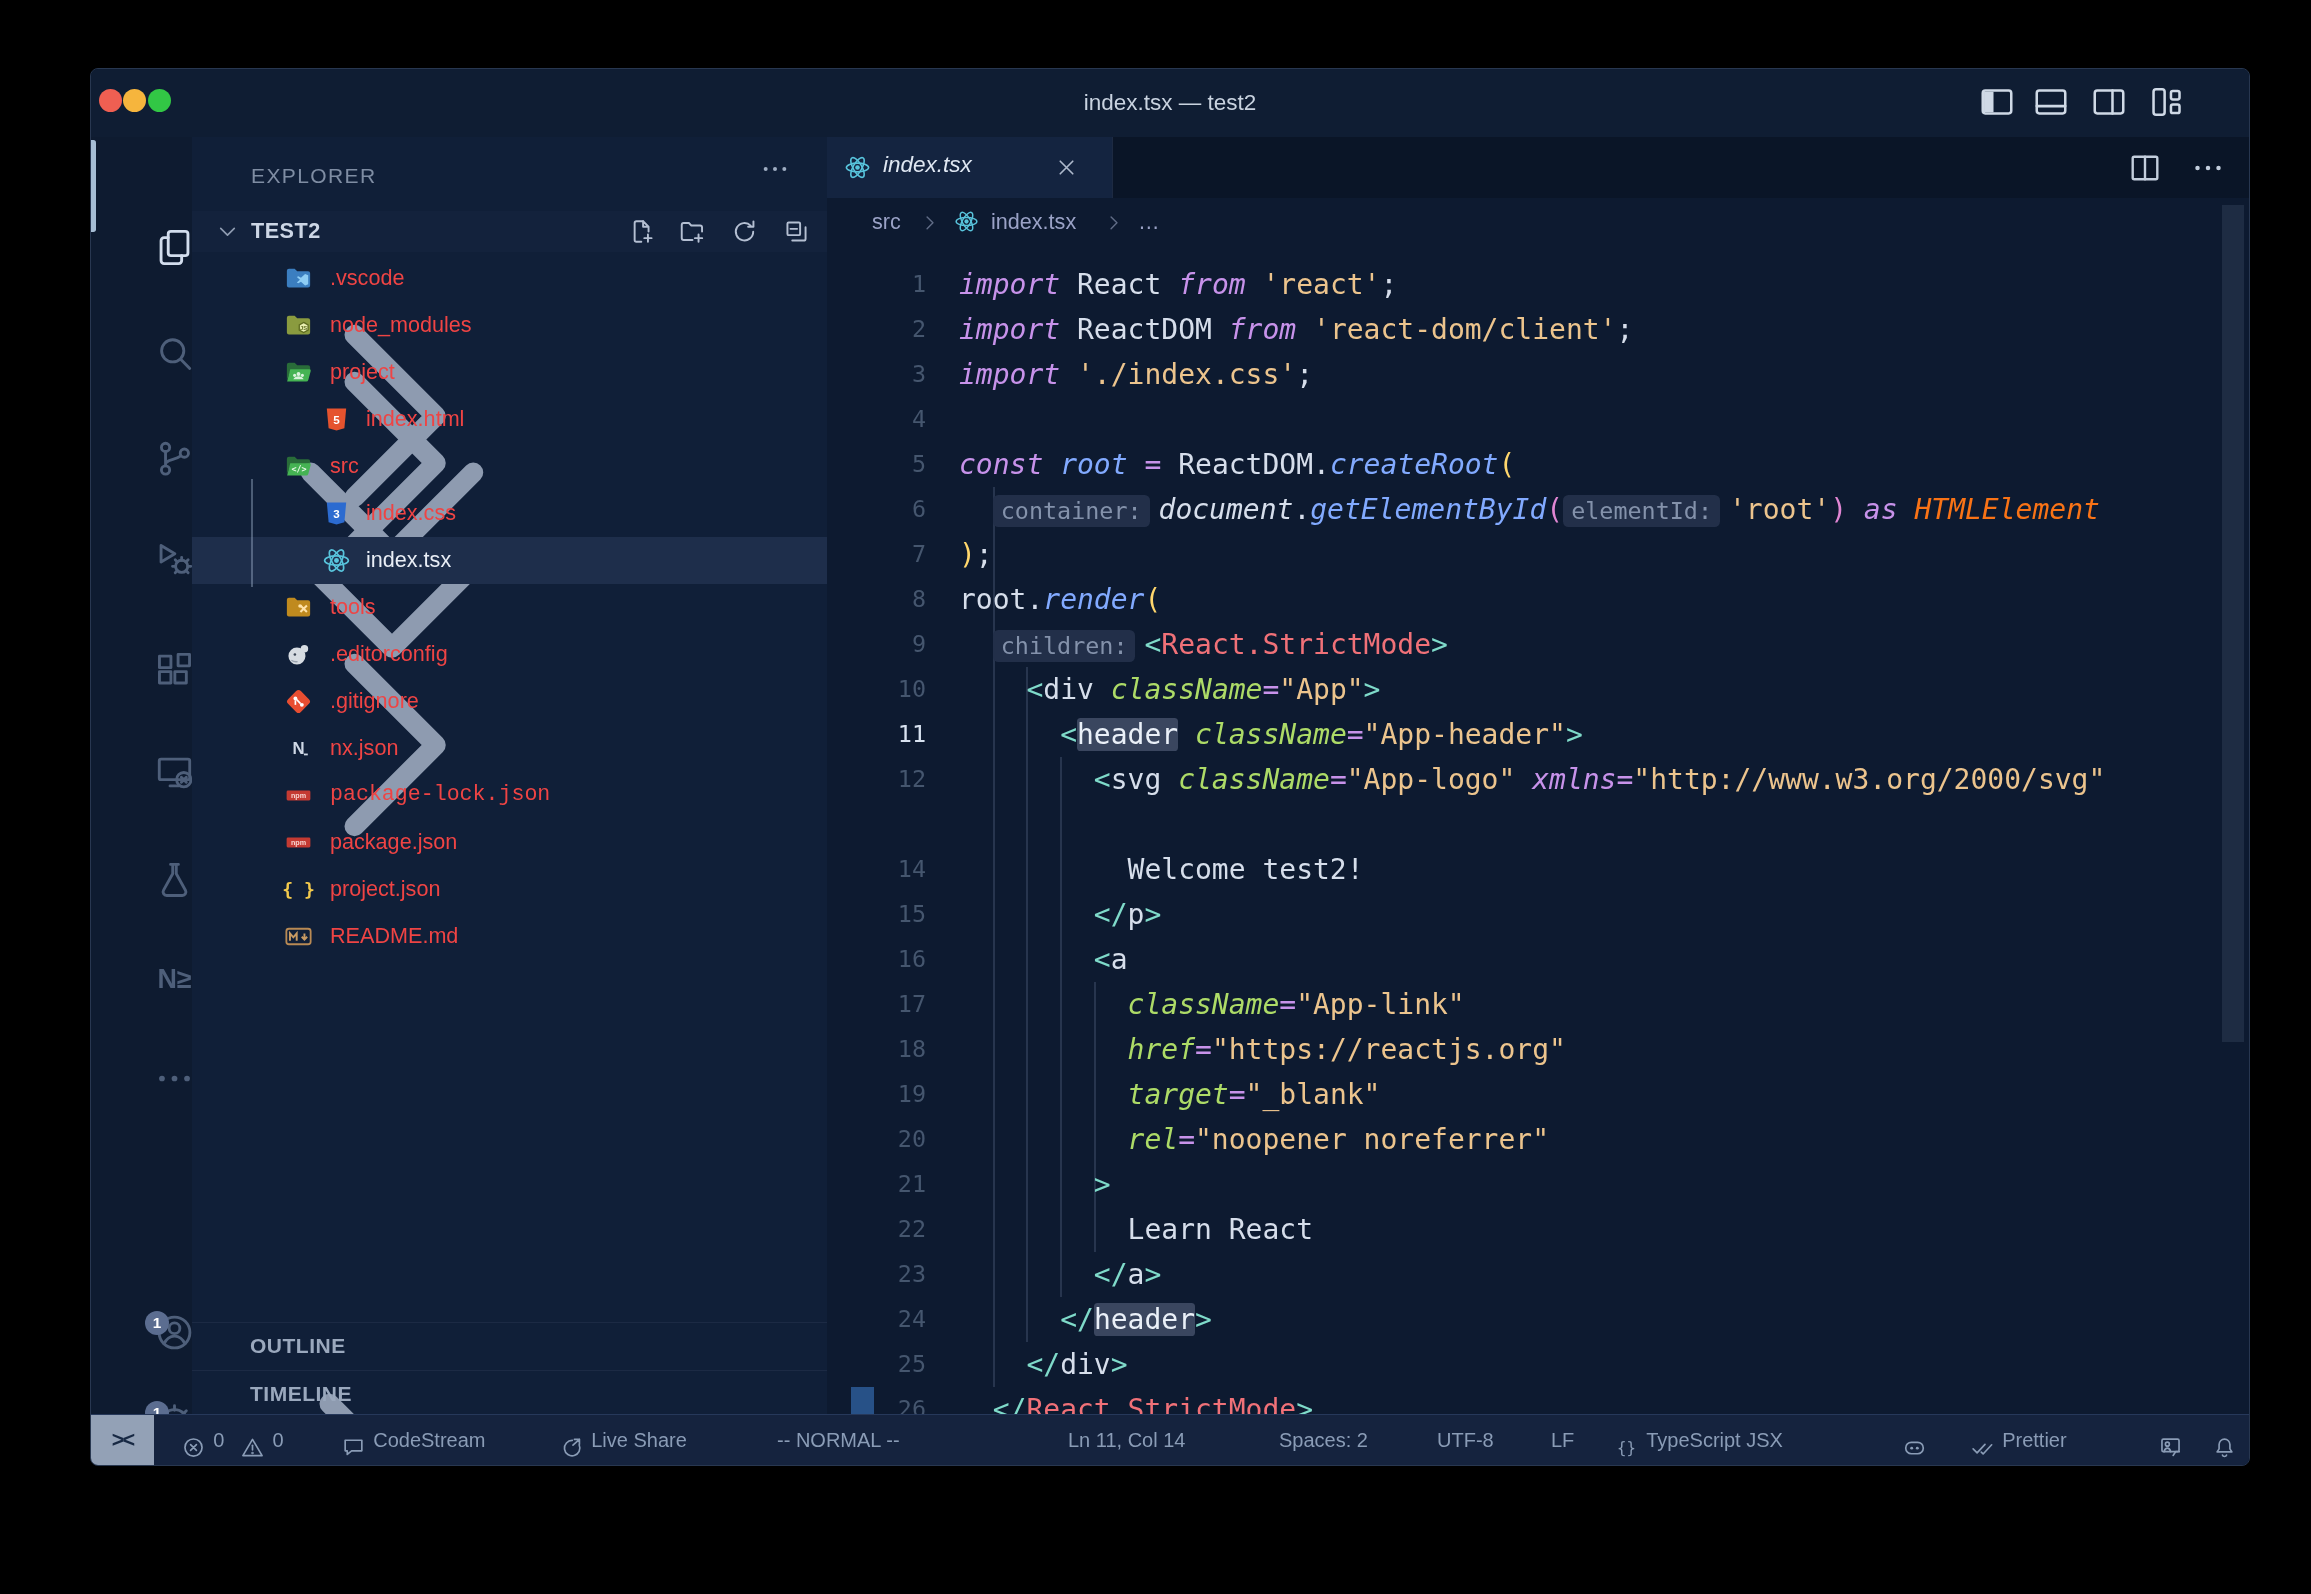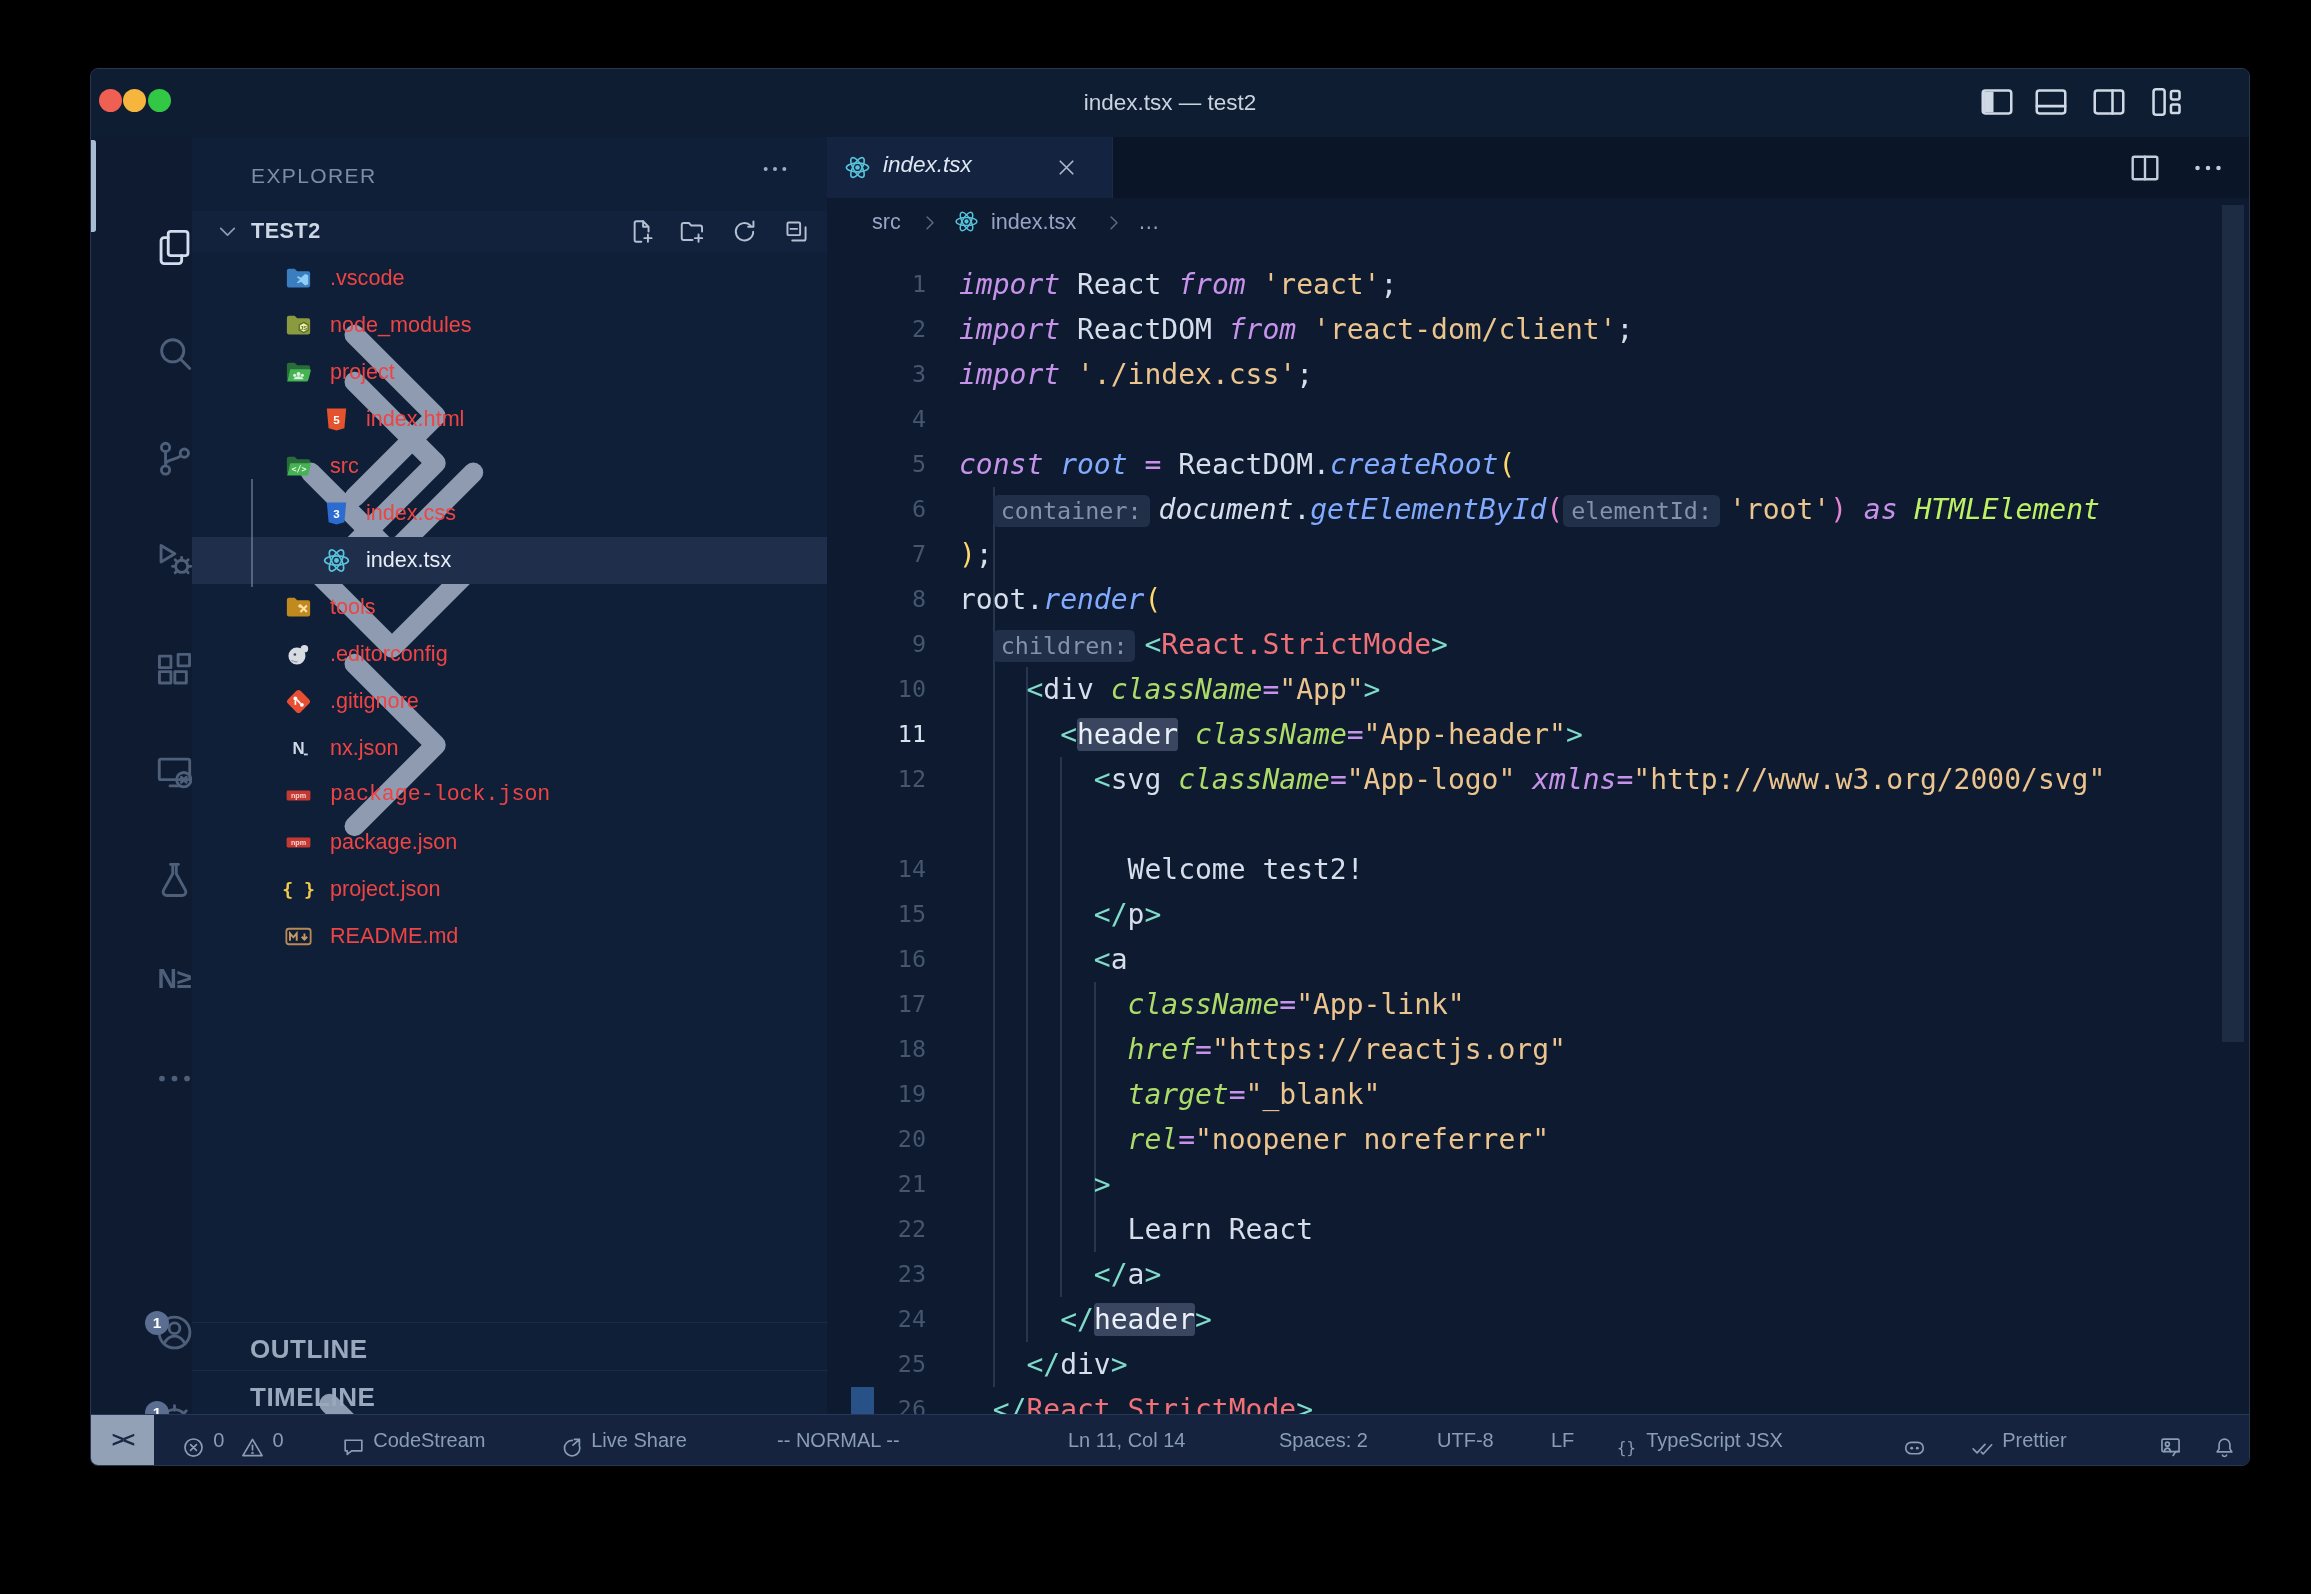--- a/index.html
+++ b/index.html
@@ -33,21 +33,21 @@
   .chev svg{width:25px;height:25px;}
   .tree{position:absolute;left:0;top:118px;width:100%;}
   .trow{position:relative;width:100%;height:47px;color:#ef4444;font-size:21.6px;}
   .trow.sel{background:#1e2e4b;color:#e9eef6;}
   .trow .chev{position:absolute;left:50px;top:10.8px;}
   .trow .ficon{position:absolute;top:8px;width:31px;height:31px;}
   .trow .flabel{position:absolute;top:10px;white-space:nowrap;}
   .guide{position:absolute;width:1.8px;background:rgba(150,168,196,.45);}
   .panelrow{position:absolute;left:0;width:100%;height:47px;border-top:0.9px solid #1c2a44;}
   .panelrow .chev{position:absolute;left:25px;top:11.7px;}
-  .panelrow .plabel{position:absolute;left:58px;top:10.8px;color:#9aa8bd;font-size:26px;font-weight:700;letter-spacing:0.5px;}
+  .panelrow .plabel{position:absolute;left:58px;top:10.8px;color:#9aa8bd;font-size:21px;font-weight:700;letter-spacing:0.5px;}
   
   .editor{position:absolute;left:736px;top:68px;right:0;bottom:50px;background:#0d1a30;}
   .tabbar{position:absolute;left:0;top:0;right:0;height:61px;background:#0a1527;}
   .tab{position:absolute;left:0;top:0;width:285px;height:61px;background:#142440;border-right:0.9px solid #1d2a42;}
   .tab .ficon{position:absolute;left:16px;top:16px;width:29px;height:29px;}
   .tab-label{position:absolute;left:56px;top:15.3px;font-style:italic;color:#dfe7f2;font-size:22.5px;}
   .tab-close{position:absolute;left:227px;top:18px;width:25px;height:25px;color:#aeb9cc;}
   .ed-act{position:absolute;top:12.6px;width:36px;height:36px;color:#c3cedd;}
   .breadcrumb{position:absolute;left:0;top:61px;right:0;height:50px;background:#0d1a30;color:#9aa2c6;font-size:21.6px;}
   .bc-item{position:absolute;top:10.8px;white-space:nowrap;}
@@ -64,21 +64,21 @@
   .doc{color:#d6deeb;font-style:italic;}
   .fn,.vd{color:#82aaff;font-style:italic;}
   .op{color:#c792ea;}
   .str{color:#ecc48d;}
   .strU{color:#ecc48d;text-underline-offset:6.3px;text-decoration-thickness:1.8px;}
   .p1{color:#ffd76d;}
   .p2{color:#e086d3;}
   .jx{color:#7fdbca;}
   .comp{color:#f07178;}
   .attr{color:#addb67;font-style:italic;}
-  .typ{color:#bef264;font-style:italic;}
+  .typ{color:#f97316;font-style:italic;}
   .hl{color:#eaf0f8;background:#3a465f;border-radius:3.6px;}
   .inlay{background:#222f49;color:#8492ab;border-radius:5.4px;padding:1.8px 8px;margin-right:9px;
          font-size:23.4px;font-style:normal;}
   .iguide{position:absolute;width:1.8px;background:rgba(130,150,185,.22);}
   .gmark{position:absolute;width:23.4px;height:38px;background:#2d5c96;opacity:.85;}
   .scrollbar{position:absolute;width:21.6px;background:rgba(130,148,178,.15);}
   
   .statusbar{position:absolute;left:0;bottom:0;width:100%;height:50px;background:#15233e;border-top:0.9px solid #26385a;
              color:#8a9cb6;font-size:20px;}
   .sb-item{position:absolute;top:0;height:50px;line-height:50px;white-space:nowrap;}

